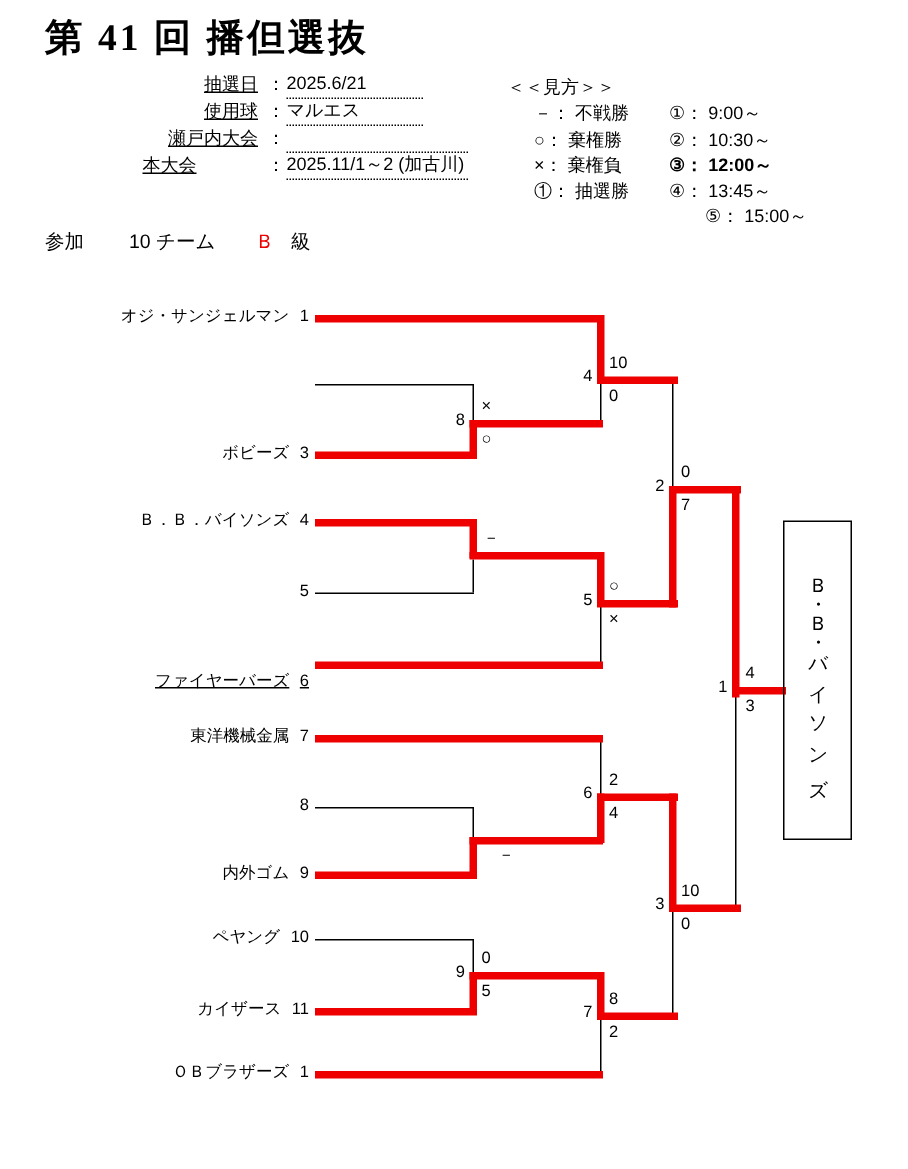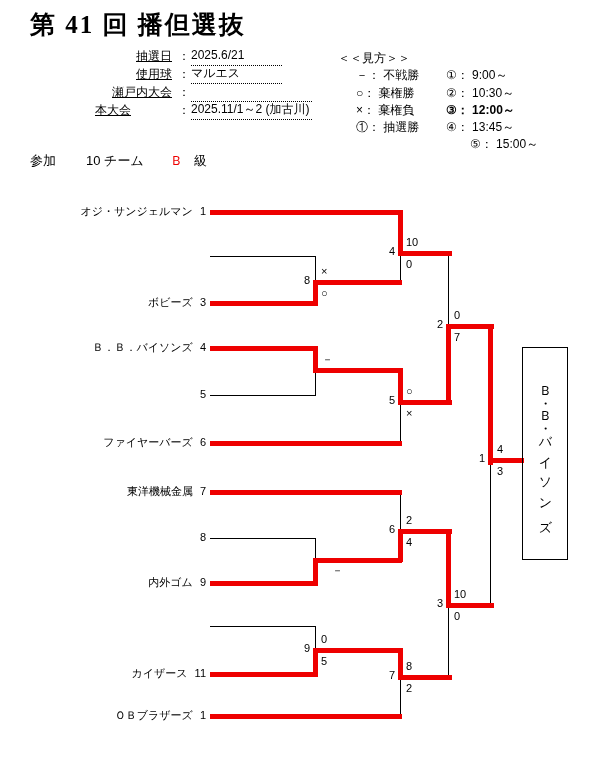--- a/index.html
+++ b/index.html
@@ -80,24 +80,25 @@
 
   <div class="part" style="left:30px;top:153px;">参加</div>
   <div class="part" style="left:86px;top:153px;">10 チーム</div>
   <div class="part red-text" style="left:170px;top:153px;">Ｂ</div>
   <div class="part" style="left:194px;top:153px;">級</div>
 
   <div class="team" style="left:20px;top:203px;"><span>オジ・サンジェルマン</span><span class="seed">1</span></div>
   <div class="team" style="left:20px;top:294px;"><span>ボビーズ</span><span class="seed">3</span></div>
   <div class="team" style="left:20px;top:339px;"><span>Ｂ．Ｂ．バイソンズ</span><span class="seed">4</span></div>
   <div class="team" style="left:20px;top:386px;"><span></span><span class="seed">5</span></div>
-  <div class="team" style="left:20px;top:434px;"><span>ファイヤーバーズ</span><span class="seed">6</span></div>
+  <div class="team" style="left:20px;top:446px;text-decoration:underline;"><span>ファイヤーバーズ</span><span class="seed">6</span></div>
   <div class="team" style="left:20px;top:483px;"><span>東洋機械金属</span><span class="seed">7</span></div>
   <div class="team" style="left:20px;top:529px;"><span></span><span class="seed">8</span></div>
   <div class="team" style="left:20px;top:574px;"><span>内外ゴム</span><span class="seed">9</span></div>
+  <div class="team" style="left:20px;top:617px;"><span>ペヤング</span><span class="seed">10</span></div>
   <div class="team" style="left:20px;top:665px;"><span>カイザース</span><span class="seed">11</span></div>
   <div class="team" style="left:20px;top:707px;"><span>ＯＢブラザーズ</span><span class="seed">1</span></div>
 
   <div class="hl" style="left:210px;top:256px;width:106px;"></div>
   <div class="hl" style="left:210px;top:395px;width:106px;"></div>
   <div class="hl" style="left:210px;top:538px;width:106px;"></div>
   <div class="hl" style="left:210px;top:626px;width:106px;"></div>
   <div class="vl" style="left:315px;top:256px;height:26px;"></div>
   <div class="vl" style="left:315px;top:373px;height:22px;"></div>
   <div class="vl" style="left:315px;top:538px;height:22px;"></div>

